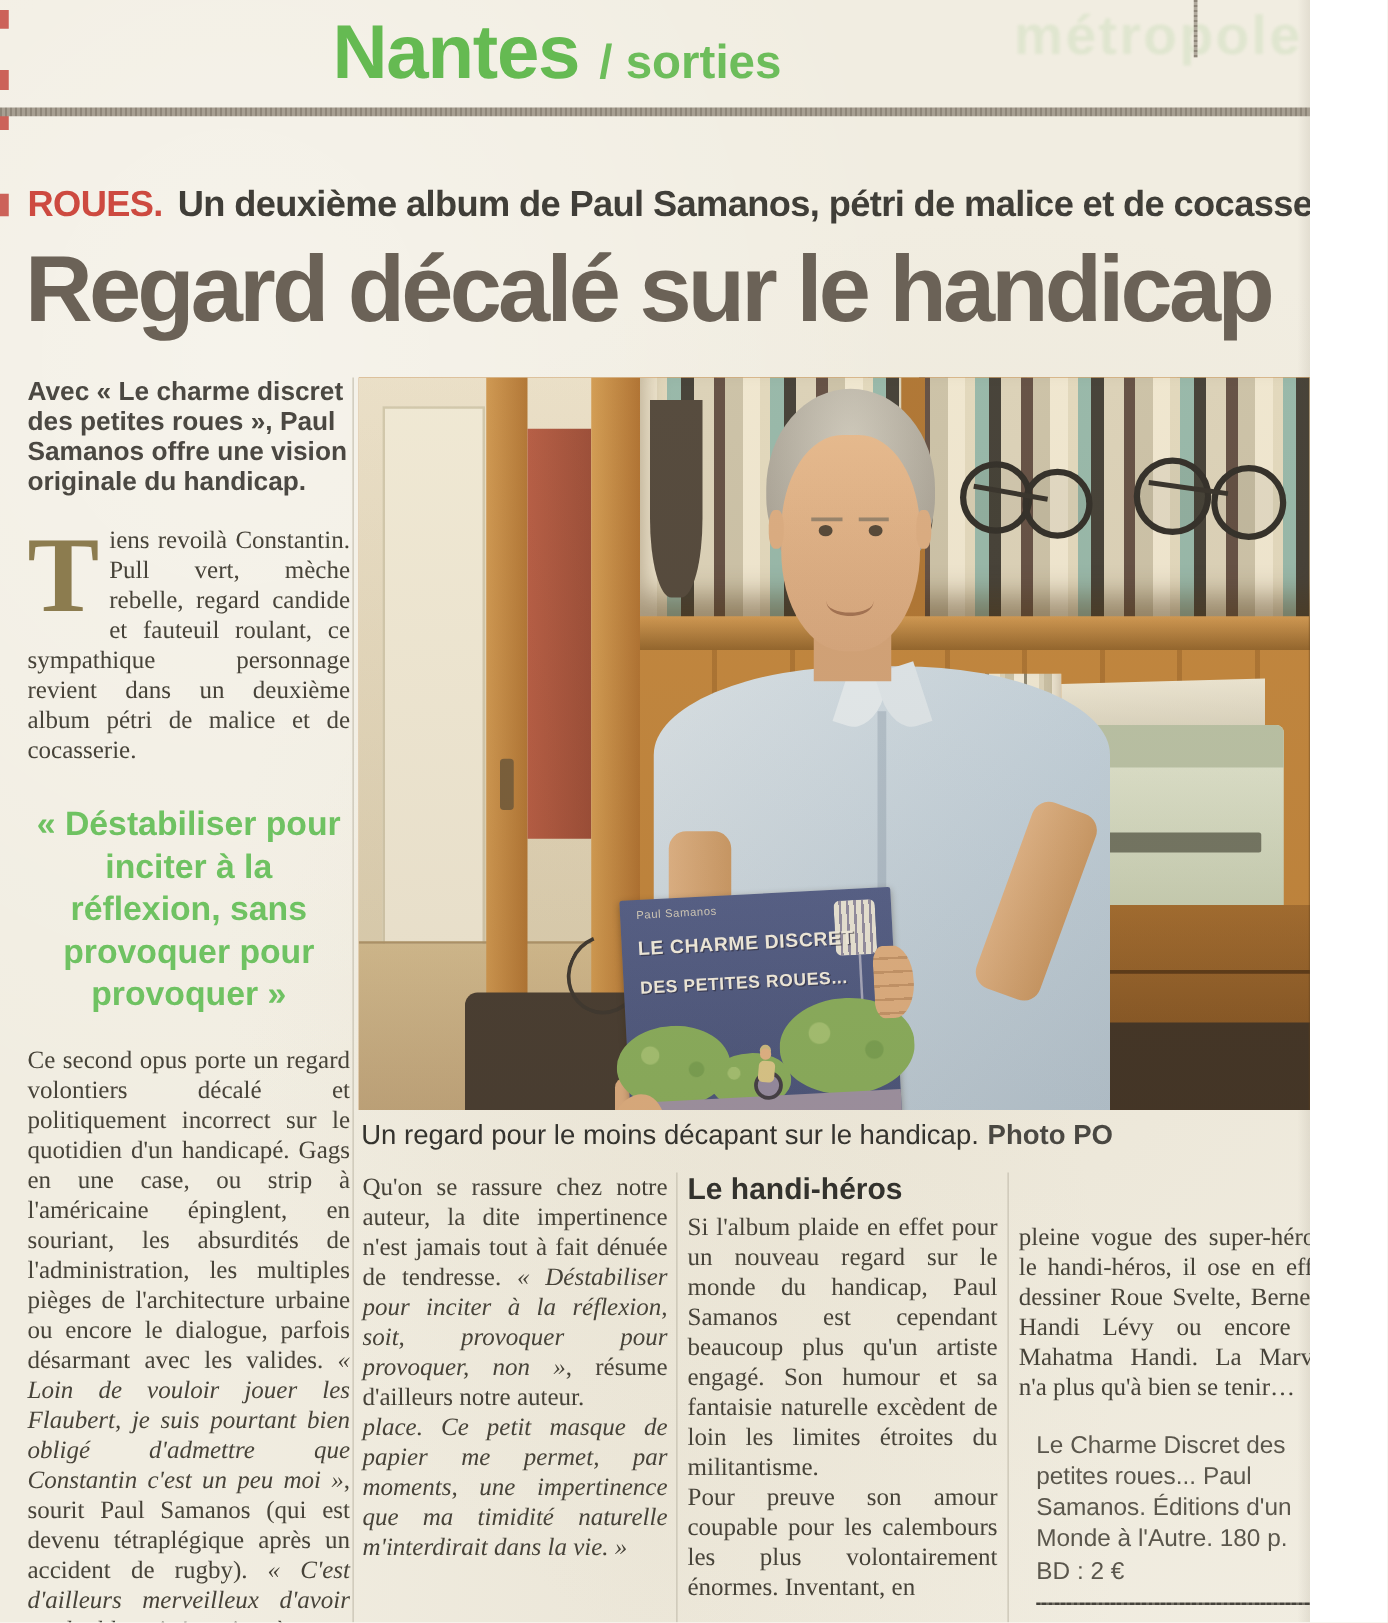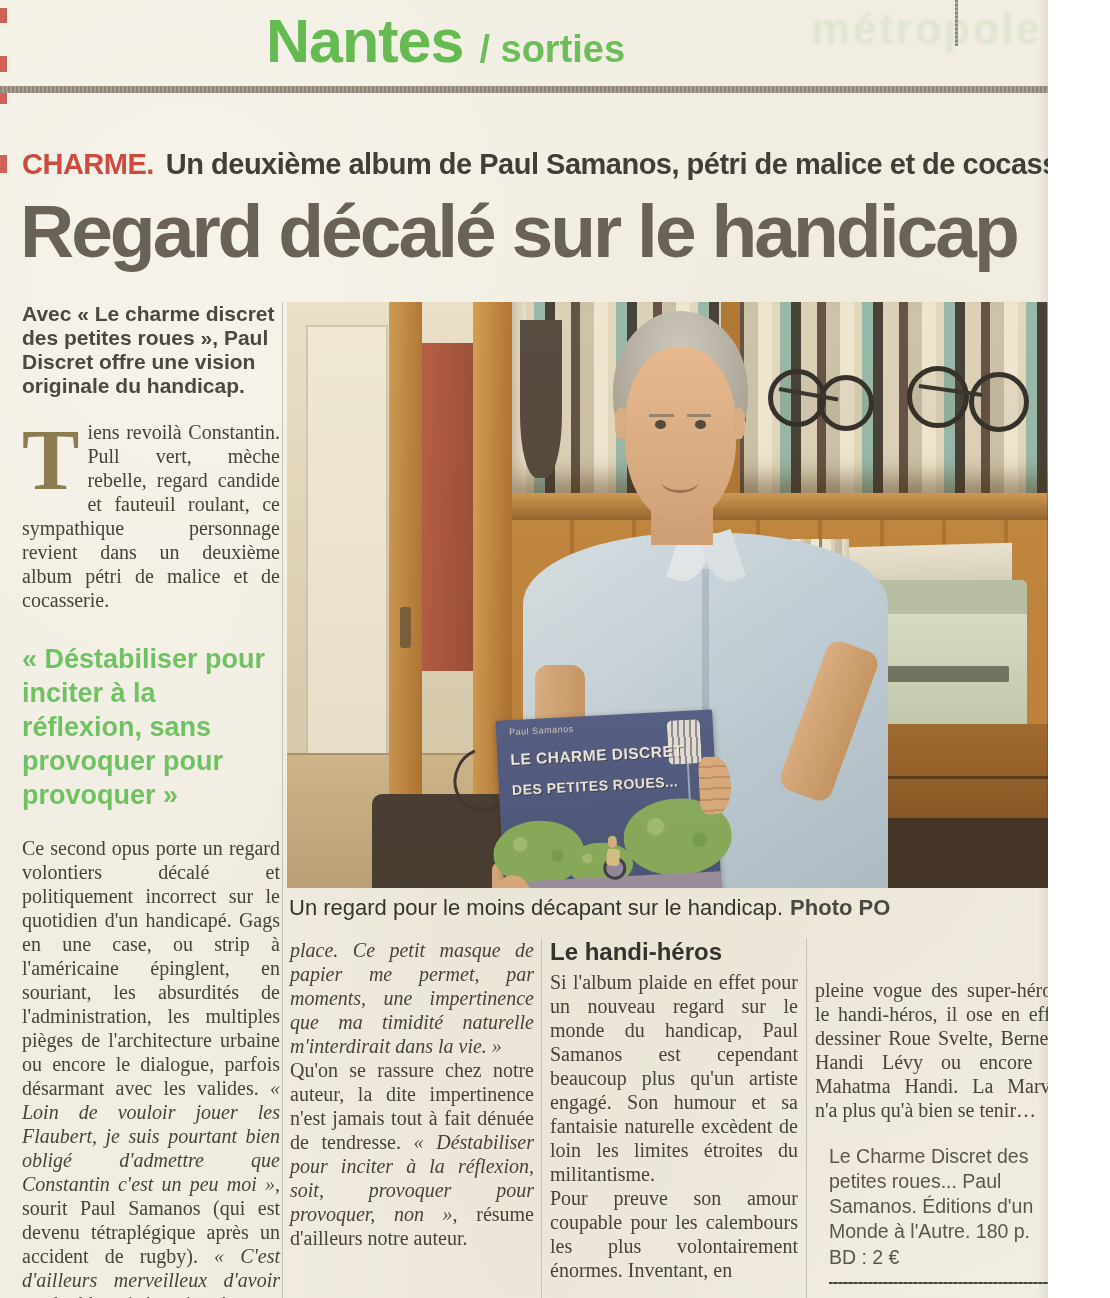--- a/index.html
+++ b/index.html
@@ -32,21 +32,21 @@
   .headline{position:absolute; left:20px; top:192px; width:1080px;
     font-size:75px; line-height:1.05; font-weight:bold; letter-spacing:-3px; color:#6b6257; white-space:nowrap;}
   
   .serif{font-family:"Liberation Serif", serif; font-size:20px; line-height:24px; text-align:justify; color:#474339;}
   .serif p{margin:0;}
   .it{font-style:italic;}
   .col1{position:absolute; left:22px; top:302px; width:258px;}
   .intro{font-size:21px; line-height:24px; font-weight:bold; color:#4b4842; margin-bottom:22px; text-align:left;}
   .dropcap{float:left; font-family:"Liberation Serif", serif; font-weight:bold;
     font-size:86px; line-height:72px; color:#8c7c4f; margin:4px 8px 0 0;}
-  .pull-quote{margin-top:30px; margin-bottom:24px; font-size:27px; line-height:34px; font-weight:bold; color:#6fc262; text-align:left;}
+  .pull-quote{margin-top:30px; margin-bottom:24px; font-size:27px; line-height:34px; font-weight:bold; color:#6fc262; text-align:center;}
   .sep{position:absolute; width:1px; background:#c8c2b2;}
   .sep1{left:282px; top:302px; height:996px;}
   .sep2{left:541px; top:938px; height:360px;}
   .sep3{left:806px; top:938px; height:360px;}
   .col2{position:absolute; left:290px; top:938px; width:244px;}
   .col3{position:absolute; left:550px; top:938px; width:248px;}
   .col4{position:absolute; left:815px; top:938px; width:250px;margin-top:40px;}
   .subhead{font-size:24px; font-weight:bold; color:#33322d; margin:0 0 4px 0; font-family:"Liberation Sans",sans-serif;}
   .book-ref{margin-top:22px; padding-left:14px; font-size:19.5px; line-height:25px; color:#5a564c; text-align:left;}
   .book-ref .ref-line{margin:0 0 1px 0;}
@@ -140,30 +140,30 @@
   <div class="ghost-text">métropole</div>
   <div class="top-stub"></div>
 
   <div class="section-header">
     <span class="section-main">Nantes</span>
     <span class="section-sub">/ sorties</span>
   </div>
   <div class="section-divider"></div>
 
   <div class="kicker">
-    <span class="kicker-label">CHARME.</span><span>Un deuxième album de Paul Samanos, pétri de malice et de cocasserie</span>
+    <span class="kicker-label">ROUES.</span><span>Un deuxième album de Paul Samanos, pétri de malice et de cocasserie</span>
   </div>
   <h1 class="headline" style="margin:0;">Regard décalé sur le handicap</h1>
 
   <div class="sep sep1"></div>
   <div class="sep sep2"></div>
   <div class="sep sep3"></div>
 
   <div class="col1">
-    <div class="intro">Avec « Le charme discret des petites roues », Paul Discret offre une vision originale du handicap.</div>
+    <div class="intro">Avec « Le charme discret des petites roues », Paul Samanos offre une vision originale du handicap.</div>
     <div class="serif">
       <span class="dropcap">T</span><span>iens revoilà Constantin. Pull vert, mèche rebelle, regard candide et fauteuil roulant, ce sympathique personnage revient dans un deuxième album pétri de malice et de cocasserie.</span>
     </div>
     <div class="pull-quote">« Déstabiliser pour inciter à la réflexion, sans provoquer pour provoquer »</div>
     <div class="serif"><span>Ce second opus porte un regard volontiers décalé et politiquement incorrect sur le quotidien d'un handicapé. Gags en une case, ou strip à l'américaine épinglent, en souriant, les absurdités de l'administration, les multiples pièges de l'architecture urbaine ou encore le dialogue, parfois désarmant avec les valides. </span><span class="it">« Loin de vouloir jouer les Flaubert, je suis pourtant bien obligé d'admettre que Constantin c'est un peu moi »</span><span>, sourit Paul Samanos (qui est devenu tétraplégique après un accident de rugby). </span><span class="it">« C'est d'ailleurs merveilleux d'avoir un double qui s'exprime à votre</span></div>
   </div>
 
   <div class="photo">
     <div class="ph-shelf"></div>
     <div class="ph-topbooks"></div>
@@ -244,22 +244,22 @@
     </div>
     <div class="ph-shelf-edge"></div>
     <div class="ph-tint"></div>
   </div>
 
   <div class="caption">
     <span>Un regard pour le moins décapant sur le handicap.</span><span class="credit">Photo PO</span>
   </div>
 
   <div class="col2 serif">
+    <p><span>Qu'on se rassure chez notre auteur, la dite impertinence n'est jamais tout à fait dénuée de tendresse. </span><span class="it">« Déstabiliser pour inciter à la réflexion, soit, provoquer pour provoquer, non »</span><span>, résume d'ailleurs notre auteur.</span></p>
     <p><span class="it">place. Ce petit masque de papier me permet, par moments, une impertinence que ma timidité naturelle m'interdirait dans la vie. »</span></p>
-    <p><span>Qu'on se rassure chez notre auteur, la dite impertinence n'est jamais tout à fait dénuée de tendresse. </span><span class="it">« Déstabiliser pour inciter à la réflexion, soit, provoquer pour provoquer, non »</span><span>, résume d'ailleurs notre auteur.</span></p>
   </div>
 
   <div class="col3">
     <h2 class="subhead">Le handi-héros</h2>
     <div class="serif">
       <p>Si l'album plaide en effet pour un nouveau regard sur le monde du handicap, Paul Samanos est cependant beaucoup plus qu'un artiste engagé. Son humour et sa fantaisie naturelle excèdent de loin les limites étroites du militantisme.</p>
       <p>Pour preuve son amour coupable pour les calembours les plus volontairement énormes. Inventant, en</p>
     </div>
   </div>
 

